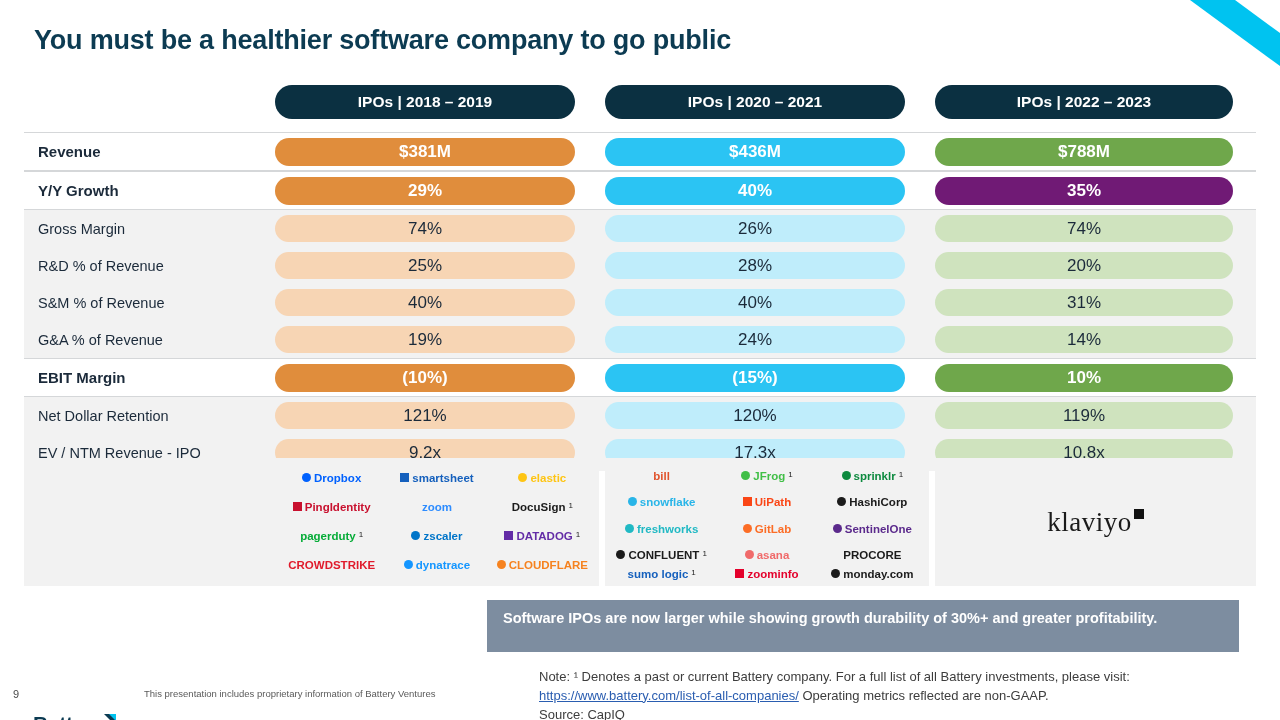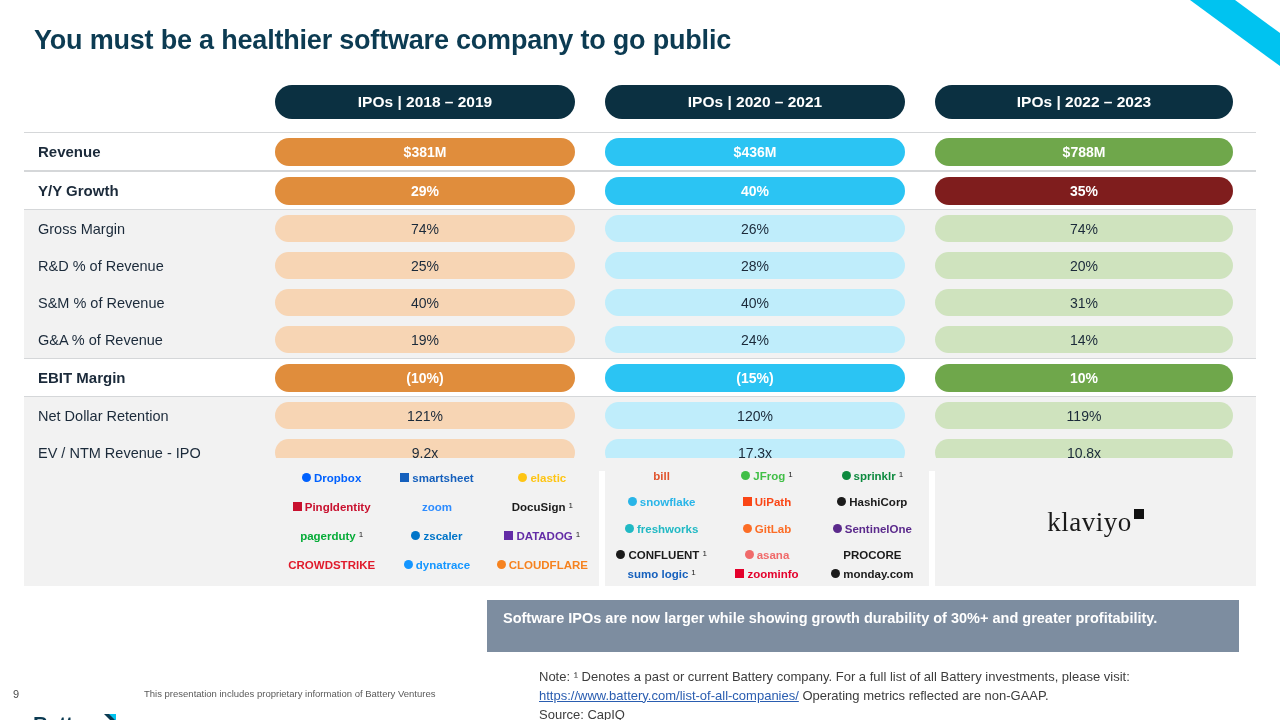--- a/index.html
+++ b/index.html
@@ -53,21 +53,21 @@
     border-top:1px solid #d5d7d9;border-bottom:1px solid #d5d7d9;
   }
   .row-label{
     width:251px;padding-left:14px;box-sizing:border-box;
     font-size:14.5px;color:#1b2a3a;
   }
   .row.emph .row-label{font-weight:bold;font-size:15px;}
   .cell{
     width:300px;height:27px;border-radius:14px;
     display:flex;align-items:center;justify-content:center;
-    font-size:14px;color:#1b2a3a;margin-right:30px;
+    font-size:17px;color:#1b2a3a;margin-right:30px;
   }
   .cell.last{width:298px;margin-right:0;}
   .row.emph .cell{color:#ffffff;font-weight:bold;height:28px;}
   
   .logos{position:absolute;left:24px;top:458px;width:1232px;height:128px;}
   .logo-band{position:absolute;top:0;height:128px;background:#f2f2f2;}
   .logo-band.b0{left:0;width:575px;}
   .logo-band.b1{left:581px;width:324px;}
   .logo-band.b2{left:911px;width:321px;}
   .logo-grid{
@@ -129,21 +129,21 @@
     <div class="row emph">
       <div class="row-label">Revenue</div>
       <div class="cell" style="background: rgb(224, 141, 60);">$381M</div>
       <div class="cell" style="background: rgb(43, 196, 243);">$436M</div>
       <div class="cell last" style="background: rgb(111, 167, 75);">$788M</div>
     </div>
     <div class="row emph">
       <div class="row-label">Y/Y Growth</div>
       <div class="cell" style="background: rgb(224, 141, 60);">29%</div>
       <div class="cell" style="background: rgb(43, 196, 243);">40%</div>
-      <div class="cell last" style="background: #7f1d1d;">35%</div>
+      <div class="cell last" style="background: #701a75;">35%</div>
     </div>
     <div class="row band">
       <div class="row-label">Gross Margin</div>
       <div class="cell" style="background: rgb(247, 213, 180);">74%</div>
       <div class="cell" style="background: rgb(191, 237, 251);">26%</div>
       <div class="cell last" style="background: rgb(207, 227, 190);">74%</div>
     </div>
     <div class="row band">
       <div class="row-label">R&amp;D % of Revenue</div>
       <div class="cell" style="background: rgb(247, 213, 180);">25%</div>

